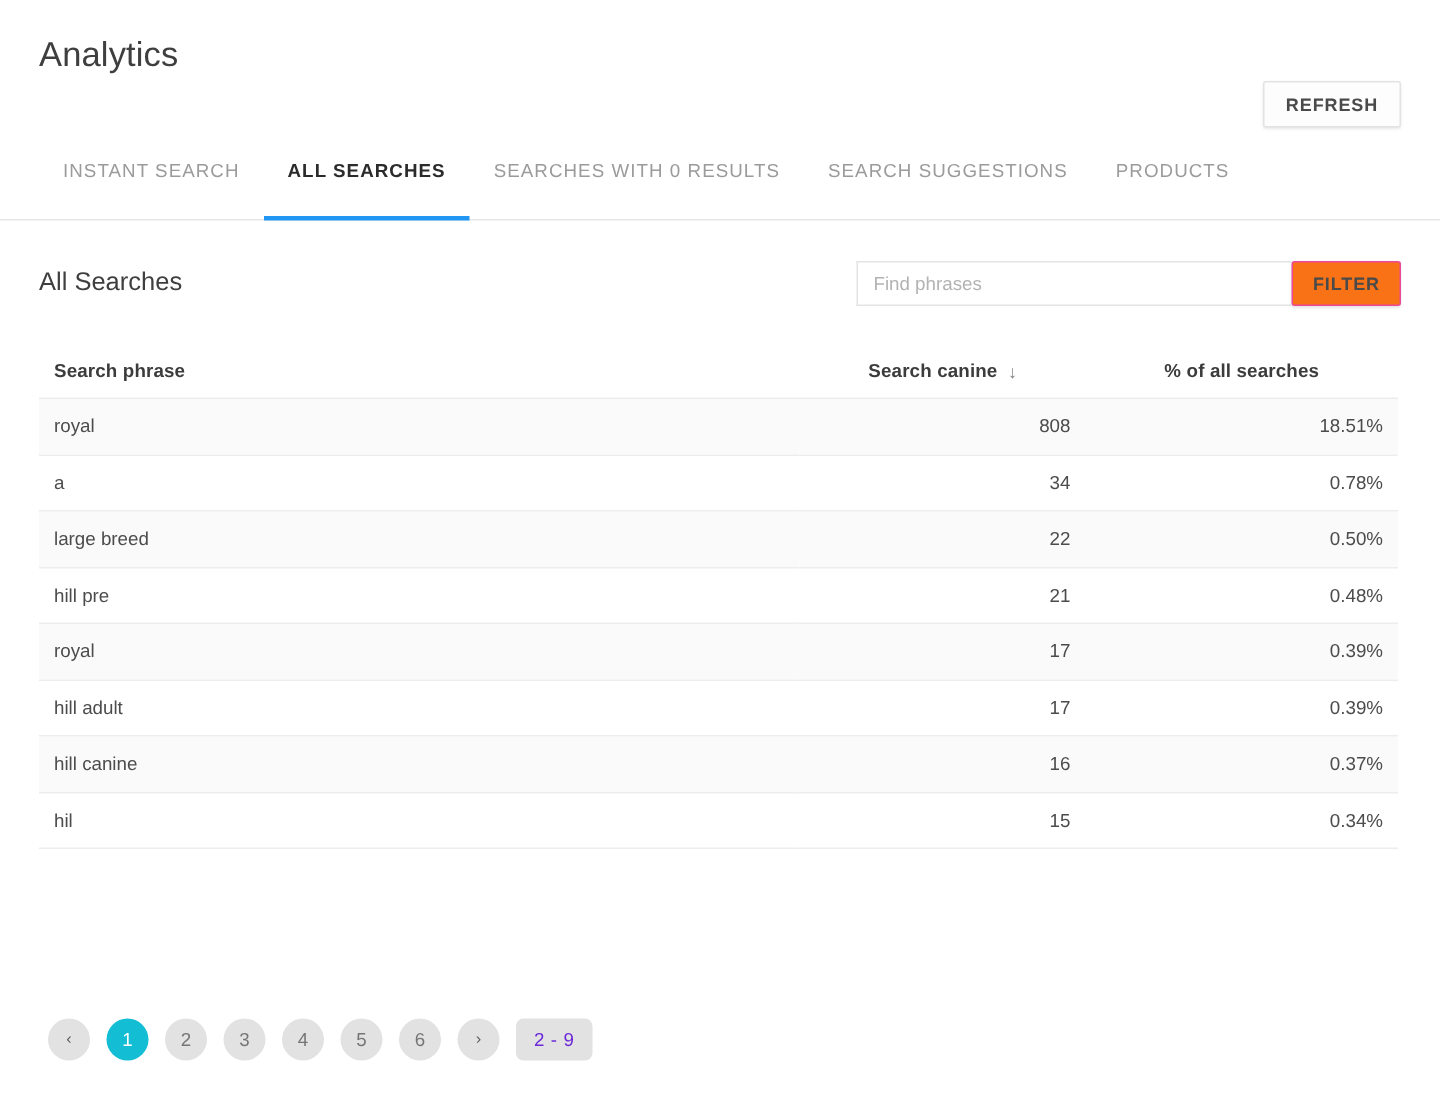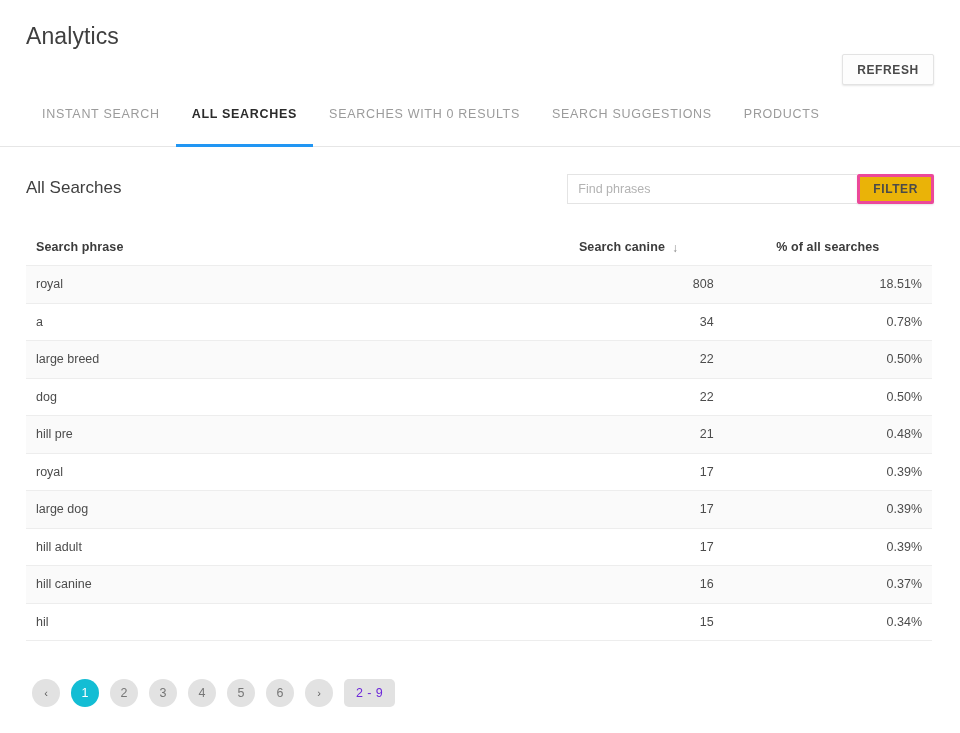--- a/index.html
+++ b/index.html
@@ -136,22 +136,22 @@
     outline: none;
     border-radius: 0;
   }
   .find-input::placeholder {
     color: #b3b3b3;
     font-size: 12.5px;
   }
   .filter-button {
     height: 30px;
     padding: 0 13px;
-    background: #eab308;
-    border: 3px solid #ec4899;
+    background: #f97316;
+    border: 1px solid #ec4899;
     border-radius: 2px;
     box-shadow: 0 1px 2px rgba(0,0,0,0.10);
     font-family: "Liberation Sans", sans-serif;
     font-size: 12px;
     font-weight: 700;
     letter-spacing: 0.6px;
     color: #4a4a4a;
     cursor: pointer;
     display: flex;
     align-items: center;
@@ -309,36 +309,26 @@
           <td class="col-phrase">a</td>
           <td class="col-count">34</td>
           <td class="col-pct">0.78%</td>
         </tr>
         <tr>
           <td class="col-phrase">large breed</td>
           <td class="col-count">22</td>
           <td class="col-pct">0.50%</td>
         </tr>
         <tr>
-          <td class="col-phrase">dog</td>
-          <td class="col-count">22</td>
-          <td class="col-pct">0.50%</td>
-        </tr>
-        <tr>
           <td class="col-phrase">hill pre</td>
           <td class="col-count">21</td>
           <td class="col-pct">0.48%</td>
         </tr>
         <tr>
           <td class="col-phrase">royal</td>
-          <td class="col-count">17</td>
-          <td class="col-pct">0.39%</td>
-        </tr>
-        <tr>
-          <td class="col-phrase">large dog</td>
           <td class="col-count">17</td>
           <td class="col-pct">0.39%</td>
         </tr>
         <tr>
           <td class="col-phrase">hill adult</td>
           <td class="col-count">17</td>
           <td class="col-pct">0.39%</td>
         </tr>
         <tr>
           <td class="col-phrase">hill canine</td>

